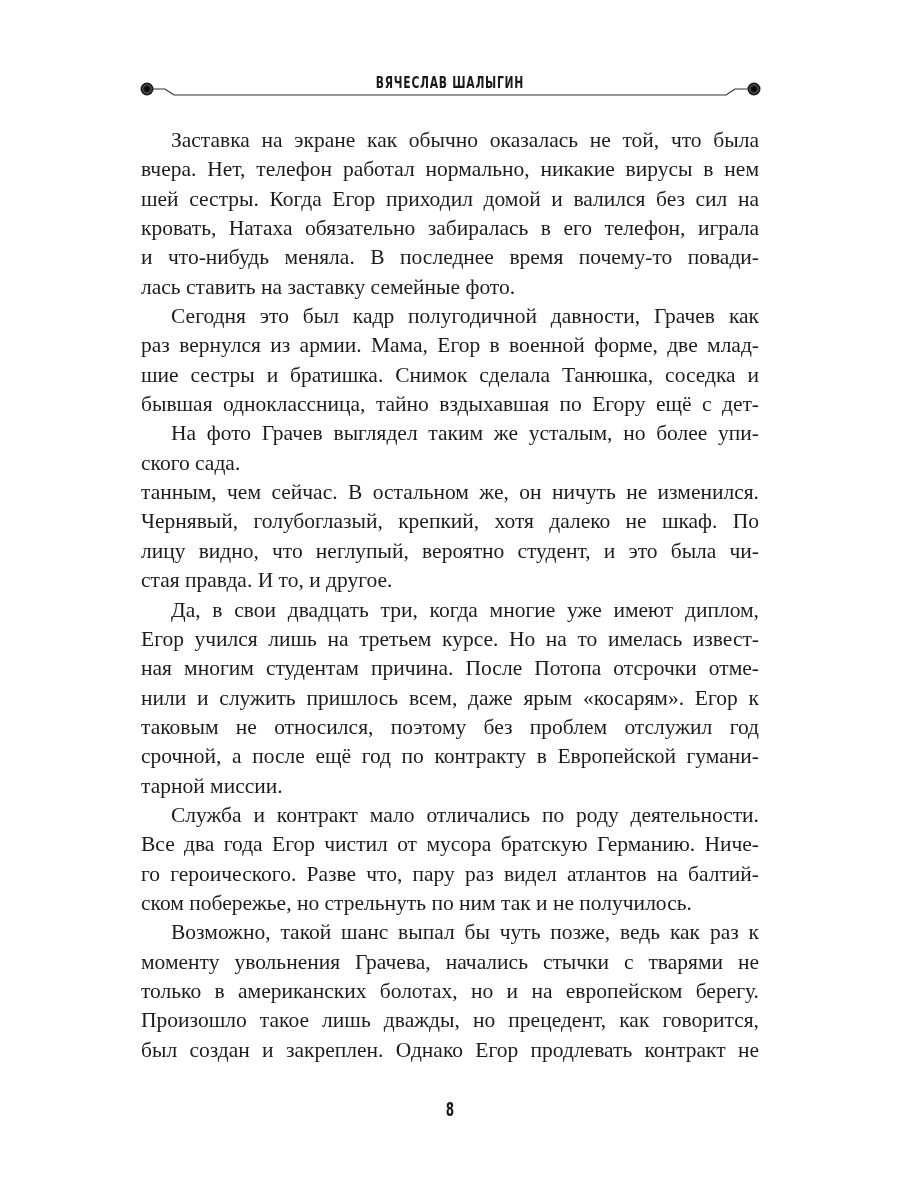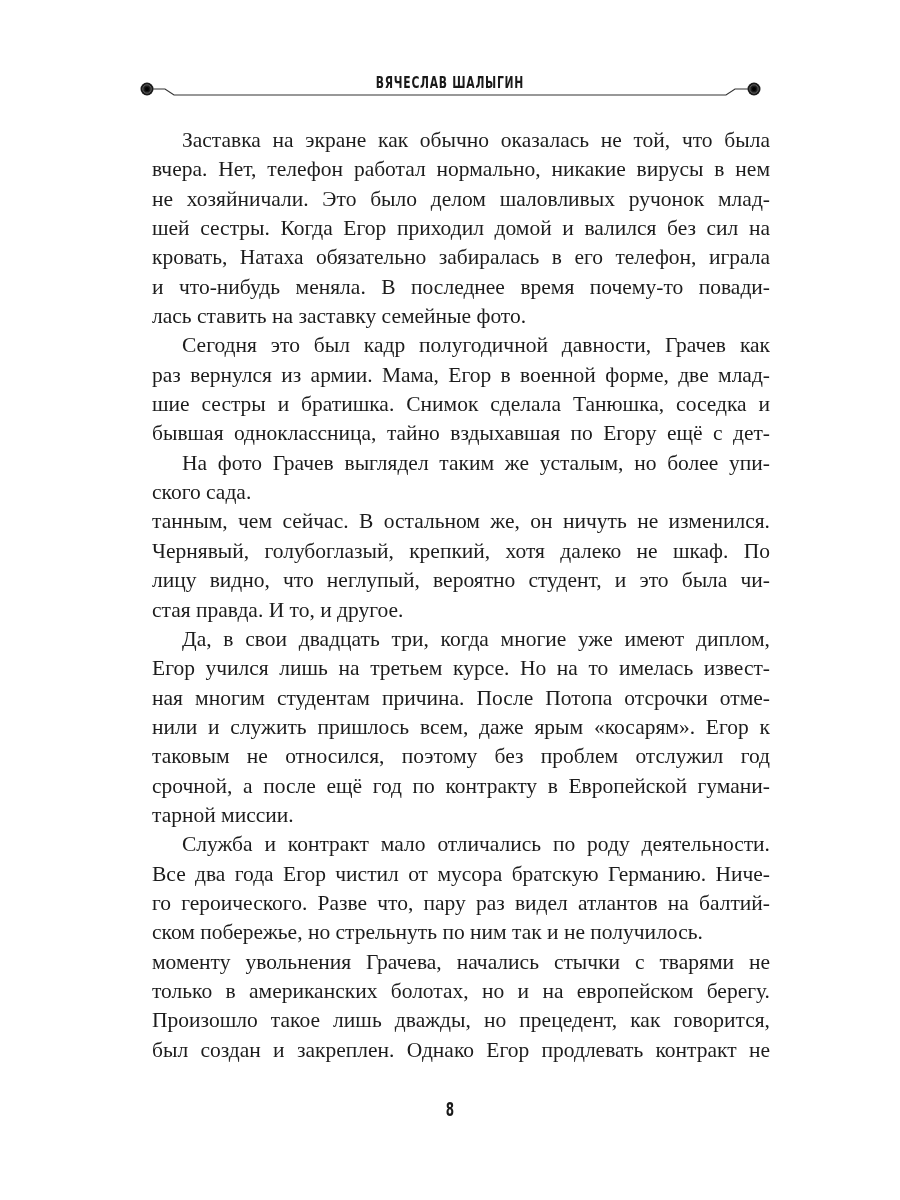--- a/index.html
+++ b/index.html
@@ -13,21 +13,21 @@
     text-align: center;
     font-family: "DejaVu Sans", sans-serif;
     font-weight: bold; font-size: 15px; letter-spacing: 1px;
     color: #1a1a1a;
     transform: scaleX(0.72); transform-origin: 450px 0;
   }
 
   .body-text {
     position: absolute; left: 141px; top: 126px; width: 618px;
     font-family: "Liberation Serif", serif;
-    font-size: 21.5px; color: #1c1c1c; margin-left: 11px;
+    font-size: 21.5px; color: #1c1c1c;
   }
   .line {
     height: 29.35px; line-height: 29.35px;
     white-space: nowrap; text-align: justify; text-align-last: justify;
     overflow: visible;
   }
   .line.indent { padding-left: 30px; }
   .line.last { text-align-last: left; }
 
   .folio {
@@ -59,21 +59,20 @@
       </g>
       <polyline points="153,89 165,89 174,95 726,95 735,89 748,89" fill="none" stroke="#333333" stroke-width="1.2"></polyline>
     </svg>
     <div class="running-head">ВЯЧЕСЛАВ ШАЛЫГИН</div>
   </div>
 
   <div class="body-text">
 
     <div class="line indent">Заставка на экране как обычно оказалась не той, что была</div>
     <div class="line">вчера. Нет, телефон работал нормально, никакие вирусы в нем</div>
-    <div class="line">не хозяйничали. Это было делом шаловливых ручонок млад-</div>
     <div class="line">шей сестры. Когда Егор приходил домой и валился без сил на</div>
     <div class="line">кровать, Натаха обязательно забиралась в его телефон, играла</div>
     <div class="line">и что-нибудь меняла. В последнее время почему-то повади-</div>
     <div class="line last">лась ставить на заставку семейные фото.</div>
 
     <div class="line indent">Сегодня это был кадр полугодичной давности, Грачев как</div>
     <div class="line">раз вернулся из армии. Мама, Егор в военной форме, две млад-</div>
     <div class="line">шие сестры и братишка. Снимок сделала Танюшка, соседка и</div>
     <div class="line">бывшая одноклассница, тайно вздыхавшая по Егору ещё с дет-</div>
     <div class="line indent">На фото Грачев выглядел таким же усталым, но более упи-</div>
@@ -90,20 +89,21 @@
     <div class="line">нили и служить пришлось всем, даже ярым «косарям». Егор к</div>
     <div class="line">таковым не относился, поэтому без проблем отслужил год</div>
     <div class="line">срочной, а после ещё год по контракту в Европейской гумани-</div>
     <div class="line last">тарной миссии.</div>
 
     <div class="line indent">Служба и контракт мало отличались по роду деятельности.</div>
     <div class="line">Все два года Егор чистил от мусора братскую Германию. Ниче-</div>
     <div class="line">го героического. Разве что, пару раз видел атлантов на балтий-</div>
     <div class="line last">ском побережье, но стрельнуть по ним так и не получилось.</div>
 
+    <div class="line indent">Возможно, такой шанс выпал бы чуть позже, ведь как раз к</div>
     <div class="line">моменту увольнения Грачева, начались стычки с тварями не</div>
     <div class="line">только в американских болотах, но и на европейском берегу.</div>
     <div class="line">Произошло такое лишь дважды, но прецедент, как говорится,</div>
     <div class="line">был создан и закреплен. Однако Егор продлевать контракт не</div>
   </div>
 
   <div class="folio">8</div>
 </div>
 
 </body></html>

